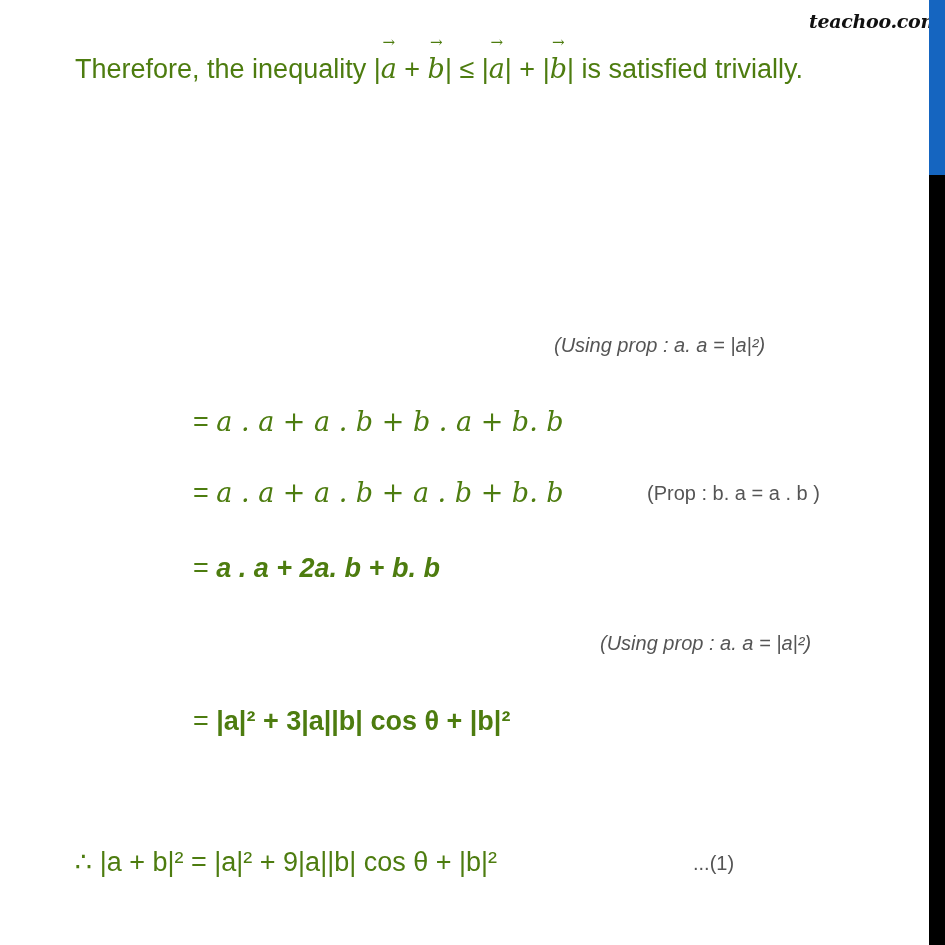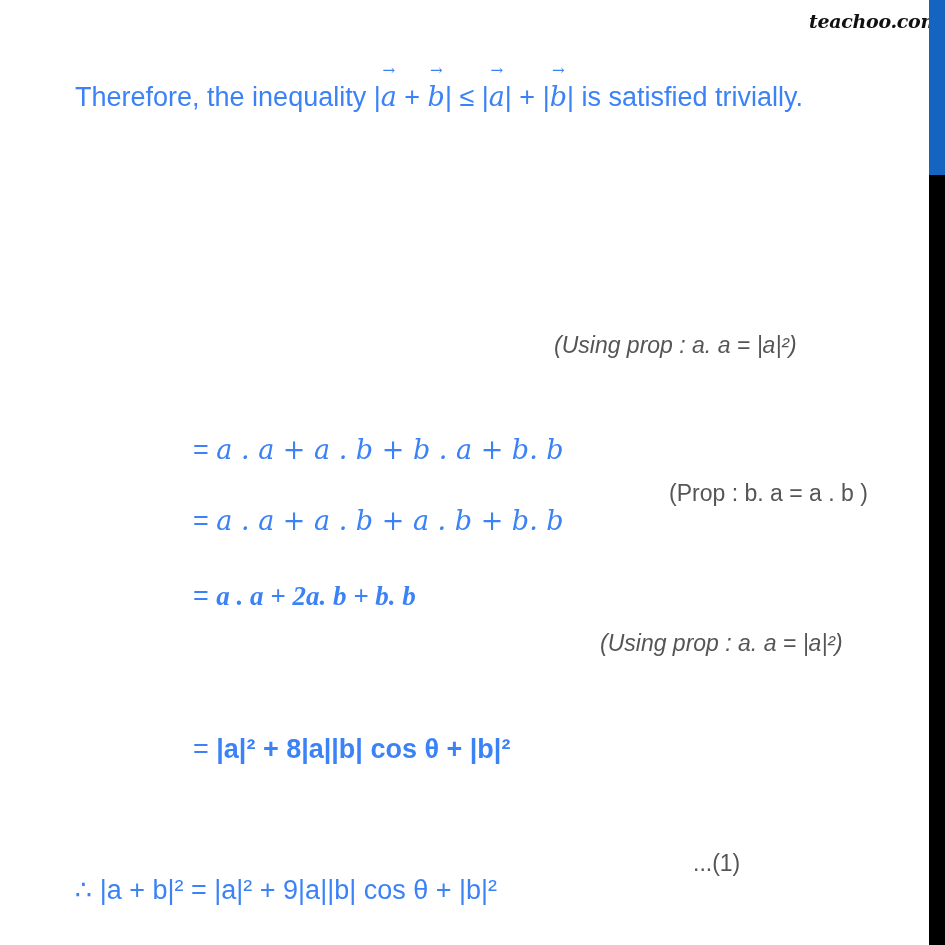--- a/index.html
+++ b/index.html
@@ -3,22 +3,22 @@
 <meta charset="utf-8">
 <style>
   html, body { margin:0; padding:0; }
   body { width:945px; height:945px; background:#ffffff; position:relative; overflow:hidden;
          font-family:"Liberation Sans", "DejaVu Sans", sans-serif; }
   .slide { position:absolute; left:17px; top:0; width:928px; height:945px; background:#fff; }
   .sidebar-bar { position:absolute; left:929px; top:0; width:16px; height:945px; background:#000; }
   .sidebar-thumb { position:absolute; left:929px; top:0; width:16px; height:175px; background:#1565c0; }
   .brand { position:absolute; left:792px; top:10px; font-family:"DejaVu Serif", serif; font-style:italic;
            font-weight:bold; font-size:19px; color:#111; letter-spacing:-0.3px; }
-  .line { position:absolute; white-space:nowrap; color:#3b82f6; font-size:27px; line-height:34px;margin-top:28px; }
-  .note { position:absolute; white-space:nowrap; color:#555555; font-size:23px; line-height:30px; }
+  .line { position:absolute; white-space:nowrap; color:#4d7c0f; font-size:27px; line-height:34px; }
+  .note { position:absolute; white-space:nowrap; color:#555555; font-size:20px; line-height:30px; }
   .note.it { font-style:italic; }
   .v { font-family:"DejaVu Serif", serif; font-style:italic; position:relative; display:inline-block; }
   .v::before { content:"\2192"; position:absolute; left:50%; top:-17px; transform:translateX(-50%);
                font-style:normal; font-size:15px; line-height:15px; }
   sup { font-size:15px; vertical-align:10px; }
 </style>
 </head>
 <body>
 
 <div class="slide">
@@ -32,30 +32,30 @@
 
   <div class="note it" style="left:537px; top:330px;">(Using prop : a. a = |a|²)</div>
 
   <div class="line" style="left:176px; top:405px;">
     <span>= </span><span style="font-family:'DejaVu Serif',serif;font-style:italic;">a . a + a . b + b . a + b. b</span>
   </div>
 
   <div class="line" style="left:176px; top:476px;">
     <span>= </span><span style="font-family:'DejaVu Serif',serif;font-style:italic;">a . a + a . b + a . b + b. b</span>
   </div>
-  <div class="note" style="left:630px; top:478px;margin-left:22px;">(Prop : b. a = a . b )</div>
+  <div class="note" style="left:630px; top:478px;">(Prop : b. a = a . b )</div>
 
   <div class="line" style="left:176px; top:551px;">
-    <span>= </span><span style="font-family:Liberation Serif, serif;font-style:italic;font-weight:bold;">a . a + 2a. b + b. b</span>
+    <span>= </span><span style="font-family:Liberation Sans, sans-serif;font-style:italic;font-weight:bold;">a . a + 2a. b + b. b</span>
   </div>
 
   <div class="note it" style="left:583px; top:628px;">(Using prop : a. a = |a|²)</div>
 
   <div class="line" style="left:176px; top:704px;">
-    <span>= </span><span style="font-weight:bold;">|a|² + 8|a||b| cos θ + |b|²</span>
+    <span>= </span><span style="font-weight:bold;">|a|² + 3|a||b| cos θ + |b|²</span>
   </div>
 
   <div class="line" style="left:58px; top:845px;">
     <span>∴ </span><span>|a + b|² = |a|² + 9|a||b| cos θ + |b|²</span>
   </div>
   <div class="note" style="left:676px; top:848px;">...(1)</div>
 
 </div>
 
 <div class="sidebar-bar"></div>

